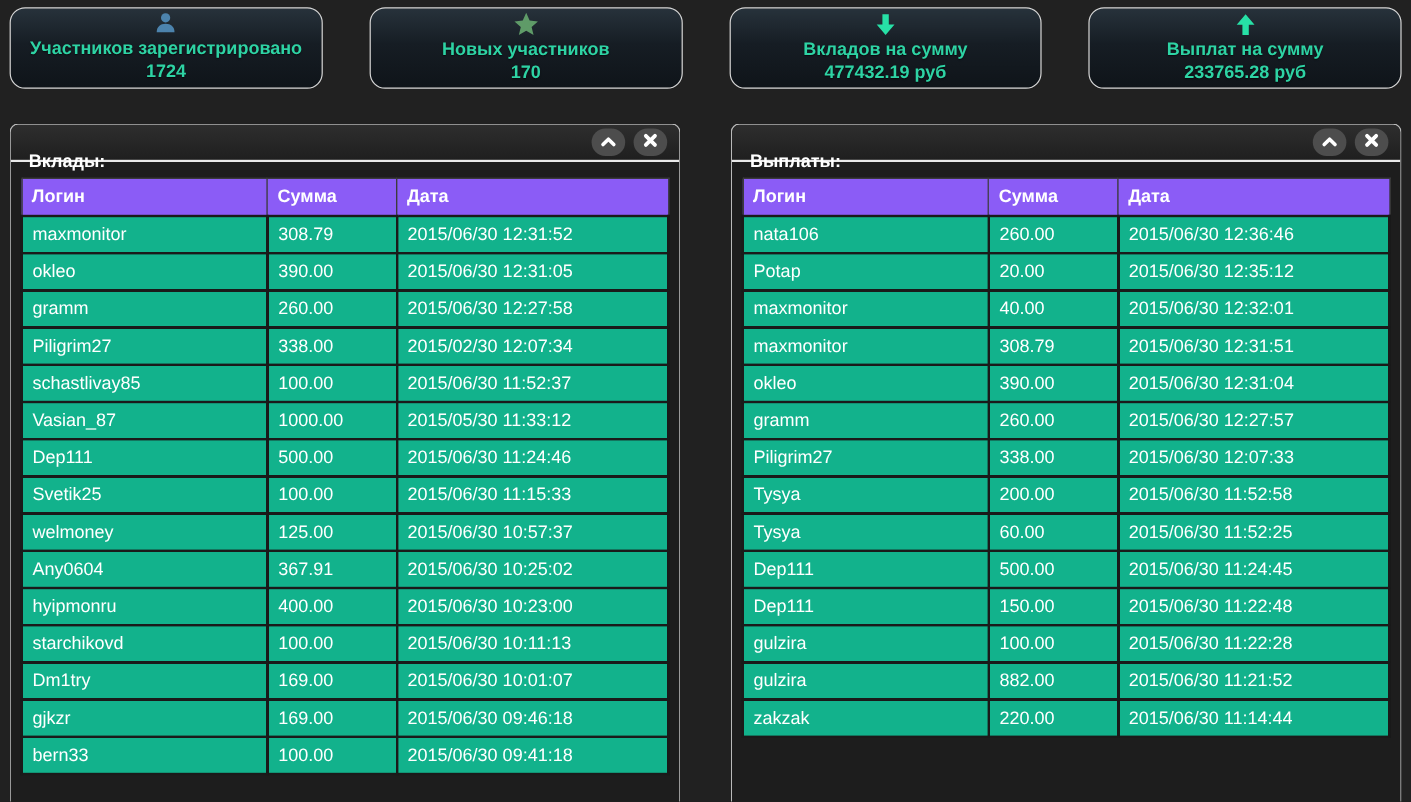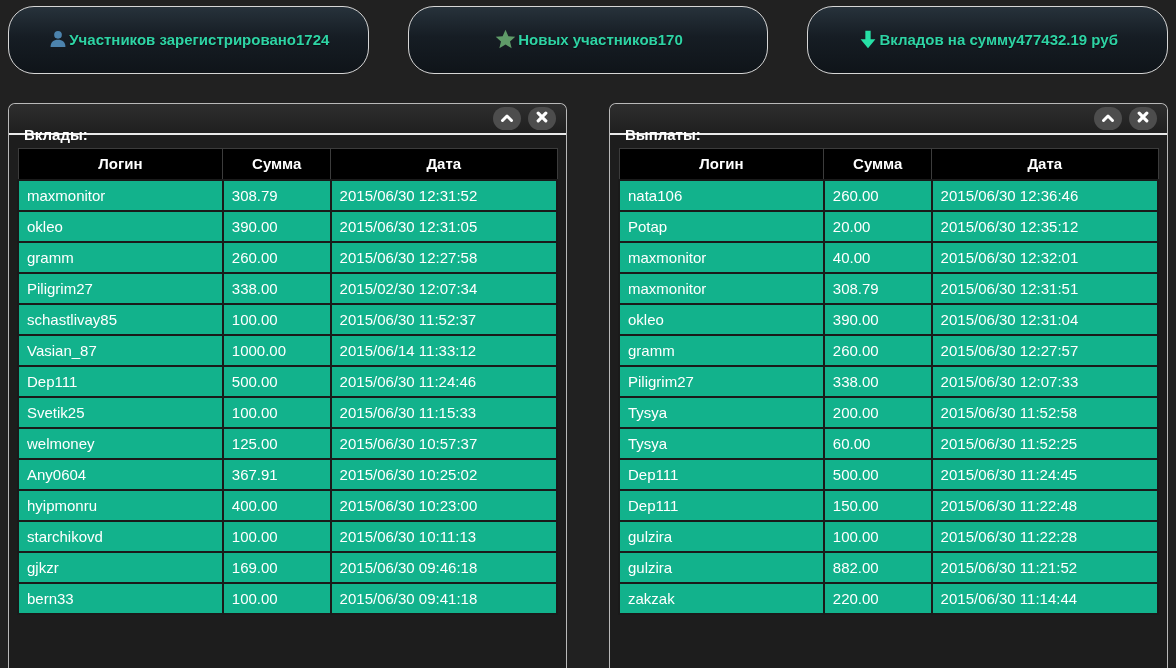--- a/index.html
+++ b/index.html
@@ -13,23 +13,23 @@
   html,body{margin:0;padding:0;}
   body{
     width:1176px;height:668px;overflow:hidden;
     background:#212121;
     font-family:"Liberation Sans",sans-serif;
   }
   
   .stats-row{display:flex;gap:39px;padding:6px 8px 0;}
   .stat-card{
     flex:1;height:68px;
-    border:1px solid #d6d6d6;border-radius:26px;
+    border:1px solid #d6d6d6;border-radius:13px;
     background:linear-gradient(180deg,#27323b 0%,#161d24 45%,#0f1419 100%);
-    display:flex;flex-direction:row;align-items:center;justify-content:center;
+    display:flex;flex-direction:column;align-items:center;justify-content:center;
     padding:3px 0 5px;
   }
   .stat-icon{height:24px;display:flex;align-items:flex-end;justify-content:center;}
   .stat-icon.user{color:var(--icon-blue,#4c83ad);}
   .stat-icon.star{color:var(--icon-star,#5f9b68);}
   .stat-icon.arrow{color:var(--icon-arrow,#27e0a6);}
   .stat-label,.stat-value{
     color:var(--accent,#2ed3a4);font-weight:bold;font-size:15px;line-height:19px;
     text-shadow:0 1px 1px rgba(0,0,0,.6);
   }
@@ -50,22 +50,22 @@
   }
   .titlebar .title{flex:1;color:#ffffff;font-weight:bold;font-size:15px;margin-top:32px;}
   .tb-btn{
     width:28px;height:23px;border:none;border-radius:12px;
     background:#4d4d4d;display:flex;align-items:center;justify-content:center;
     margin-left:7px;cursor:pointer;padding:0;
   }
   .panel-body{padding:13px 8px 0;}
   table{width:100%;border-collapse:collapse;table-layout:fixed;}
   th{
-    background:#000000;color:#fff;font-size:15px;font-weight:bold;
-    text-align:center;padding:0 8px;height:31px;
+    background:#8b5cf6;color:#fff;font-size:15px;font-weight:bold;
+    text-align:left;padding:0 8px;height:31px;
     border:1px solid #3c3c3c;
   }
   td{
     background:var(--row-green,#12b28c);color:#fff;font-size:15px;
     padding:0 8px;height:31px;border:2px solid #1a1a1a;
     white-space:nowrap;overflow:hidden;
   }
   .col-login{width:38%;} .col-amount{width:20%;} .col-date{width:42%;}
 </style>
 </head>
@@ -97,20 +97,29 @@
   <div class="stat-card">
     <span class="stat-icon arrow">
       <svg width="22" height="23" viewBox="0 0 24 24" fill="currentColor">
           <path d="M9.1 2.5h5.8v9.3h5.2L12 21.5 3.9 11.8h5.2z"></path>
         </svg>
     </span>
     <span class="stat-label">Вкладов на сумму</span>
     <span class="stat-value">477432.19 руб</span>
   </div>
 
+  <div class="stat-card">
+    <span class="stat-icon arrow">
+      <svg width="22" height="23" viewBox="0 0 24 24" fill="currentColor">
+          <path d="M9.1 21.5h5.8v-9.3h5.2L12 2.5 3.9 12.2h5.2z"></path>
+        </svg>
+    </span>
+    <span class="stat-label">Выплат на сумму</span>
+    <span class="stat-value">233765.28 руб</span>
+  </div>
 
 </div>
 
 <div class="panels-row">
 
   <div class="panel">
     <div class="titlebar">
       <span class="title">Вклады:</span>
       <button class="tb-btn">
         <span>
@@ -163,21 +172,21 @@
               <td>2015/02/30 12:07:34</td>
             </tr>
             <tr>
               <td>schastlivay85</td>
               <td>100.00</td>
               <td>2015/06/30 11:52:37</td>
             </tr>
             <tr>
               <td>Vasian_87</td>
               <td>1000.00</td>
-              <td>2015/06/14 11:33:12</td>
+              <td>2015/05/30 11:33:12</td>
             </tr>
             <tr>
               <td>Dep111</td>
               <td>500.00</td>
               <td>2015/06/30 11:24:46</td>
             </tr>
             <tr>
               <td>Svetik25</td>
               <td>100.00</td>
               <td>2015/06/30 11:15:33</td>
@@ -194,20 +203,25 @@
             </tr>
             <tr>
               <td>hyipmonru</td>
               <td>400.00</td>
               <td>2015/06/30 10:23:00</td>
             </tr>
             <tr>
               <td>starchikovd</td>
               <td>100.00</td>
               <td>2015/06/30 10:11:13</td>
+            </tr>
+            <tr>
+              <td>Dm1try</td>
+              <td>169.00</td>
+              <td>2015/06/30 10:01:07</td>
             </tr>
             <tr>
               <td>gjkzr</td>
               <td>169.00</td>
               <td>2015/06/30 09:46:18</td>
             </tr>
             <tr>
               <td>bern33</td>
               <td>100.00</td>
               <td>2015/06/30 09:41:18</td>

